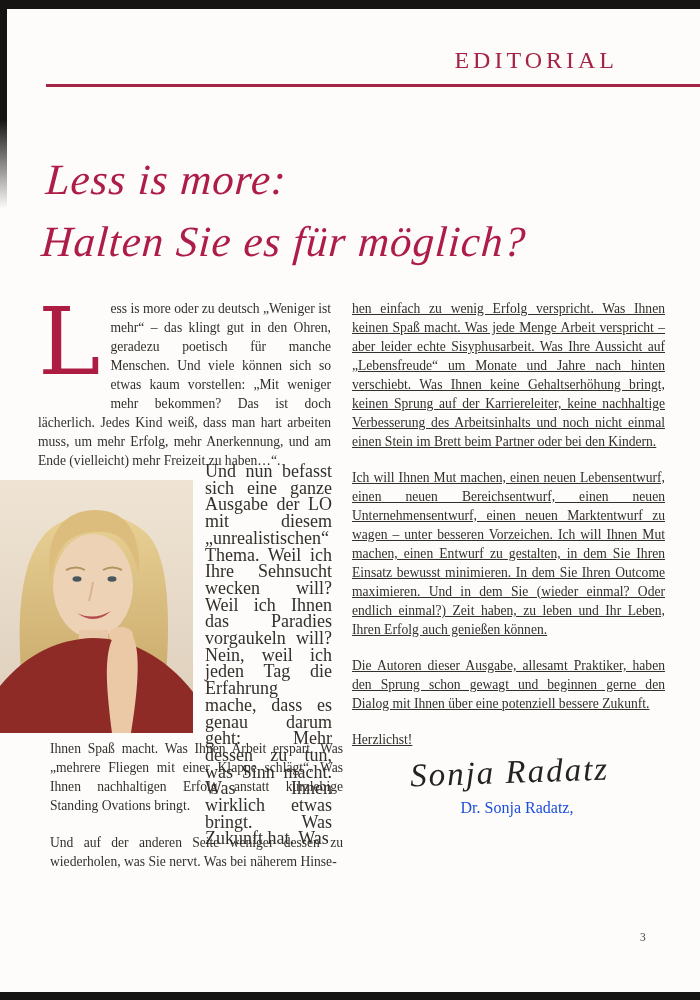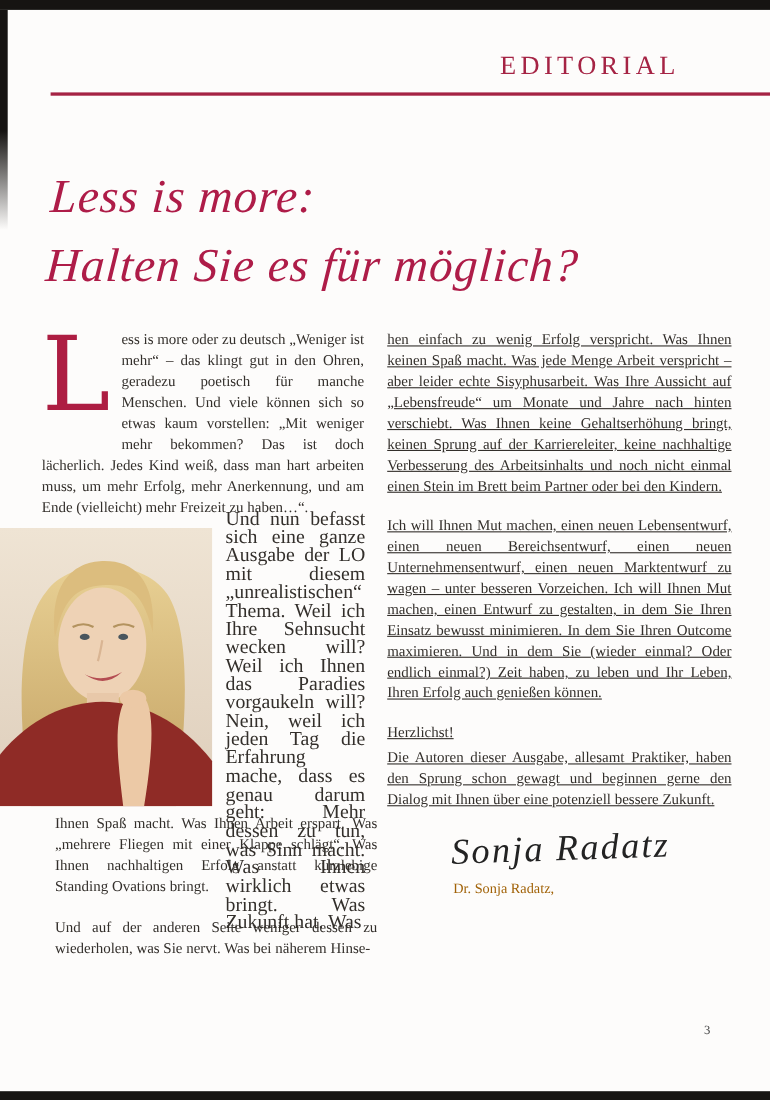--- a/index.html
+++ b/index.html
@@ -21,22 +21,22 @@
   .dropcap{float:left;color:#ad1d42;font-size:94px;line-height:0.78;height:92px;
         margin:6px 10px 0 0;font-family:"DejaVu Serif",serif;}
   .narrowcol{position:absolute;left:205px;top:463px;width:127px;font-size:18px;line-height:16.7px;}
   .belowphoto{position:absolute;left:50px;top:739px;width:293px;}
   .belowphoto p{margin:0 0 18px 0;}
   .rightcol{position:absolute;left:352px;top:299px;width:313px;}
   .rightcol p{margin:0 0 17px 0;text-decoration:underline;}
   .closing{margin-top:14px !important;margin-bottom:4px !important;}
   .signature{font-style:italic;font-size:33px;color:#232323;margin-left:58px;
         transform:rotate(-2deg);letter-spacing:2px;white-space:nowrap;}
-  .author{width:210px;margin-left:60px;margin-top:8px;
-        font-size:13px;line-height:19px;color:#a16207;}
+  .author{width:210px;margin-left:60px;margin-top:8px;text-align:center;
+        font-size:16px;line-height:19px;color:#1d4ed8;}
   .photo{position:absolute;left:0;top:480px;width:193px;height:253px;}
   .page-number{position:absolute;left:640px;top:931px;font-size:11.5px;color:#3f3f3f;}
 </style>
 </head>
 <body>
 
 <div class="page">
 
   <div class="scan-bar-top"></div>
   <div class="scan-strip-left"></div>
@@ -83,22 +83,22 @@
   <div class="narrowcol bodytext">Und nun befasst sich eine ganze Ausgabe der LO mit diesem „unrealistischen“ Thema. Weil ich Ihre Sehnsucht wecken will? Weil ich Ihnen das Paradies vorgaukeln will? Nein, weil ich jeden Tag die Erfahrung mache, dass es genau darum geht: Mehr dessen zu tun, was Sinn macht. Was Ihnen wirklich etwas bringt. Was Zukunft hat. Was</div>
 
   <div class="belowphoto">
     <p class="bodytext">Ihnen Spaß macht. Was Ihnen Arbeit erspart. Was „mehrere Fliegen mit einer Klappe schlägt“. Was Ihnen nachhaltigen Erfolg anstatt kurzlebige Standing Ovations bringt.</p>
     <p class="bodytext">Und auf der anderen Seite weniger dessen zu wiederholen, was Sie nervt. Was bei näherem Hinse-</p>
   </div>
 
   <div class="rightcol">
     <p class="bodytext">hen einfach zu wenig Erfolg verspricht. Was Ihnen keinen Spaß macht. Was jede Menge Arbeit verspricht – aber leider echte Sisyphusarbeit. Was Ihre Aussicht auf „Lebensfreude“ um Monate und Jahre nach hinten verschiebt. Was Ihnen keine Gehaltserhöhung bringt, keinen Sprung auf der Karriereleiter, keine nachhaltige Verbesserung des Arbeitsinhalts und noch nicht einmal einen Stein im Brett beim Partner oder bei den Kindern.</p>
     <p class="bodytext">Ich will Ihnen Mut machen, einen neuen Lebensentwurf, einen neuen Bereichsentwurf, einen neuen Unternehmensentwurf, einen neuen Marktentwurf zu wagen – unter besseren Vorzeichen. Ich will Ihnen Mut machen, einen Entwurf zu gestalten, in dem Sie Ihren Einsatz bewusst minimieren. In dem Sie Ihren Outcome maximieren. Und in dem Sie (wieder einmal? Oder endlich einmal?) Zeit haben, zu leben und Ihr Leben, Ihren Erfolg auch genießen können.</p>
+    <p class="bodytext">Die Autoren dieser Ausgabe, allesamt Praktiker, haben den Sprung schon gewagt und beginnen gerne den Dialog mit Ihnen über eine potenziell bessere Zukunft.</p>
     <p class="bodytext closing">Herzlichst!</p>
-    <p class="bodytext">Die Autoren dieser Ausgabe, allesamt Praktiker, haben den Sprung schon gewagt und beginnen gerne den Dialog mit Ihnen über eine potenziell bessere Zukunft.</p>
     <div class="signature">Sonja Radatz</div>
     <div class="author">
       <div>Dr. Sonja Radatz,</div>
     </div>
   </div>
 
   <div class="page-number">3</div>
   <div class="scan-bar-bottom"></div>
 </div>
 

